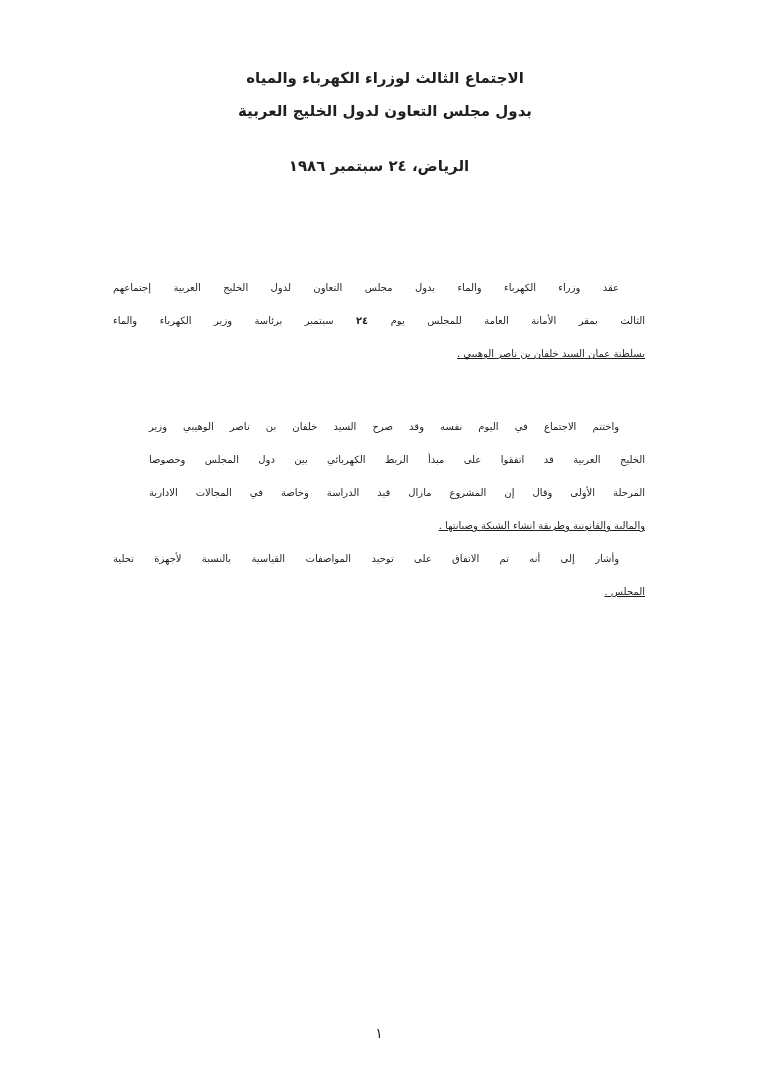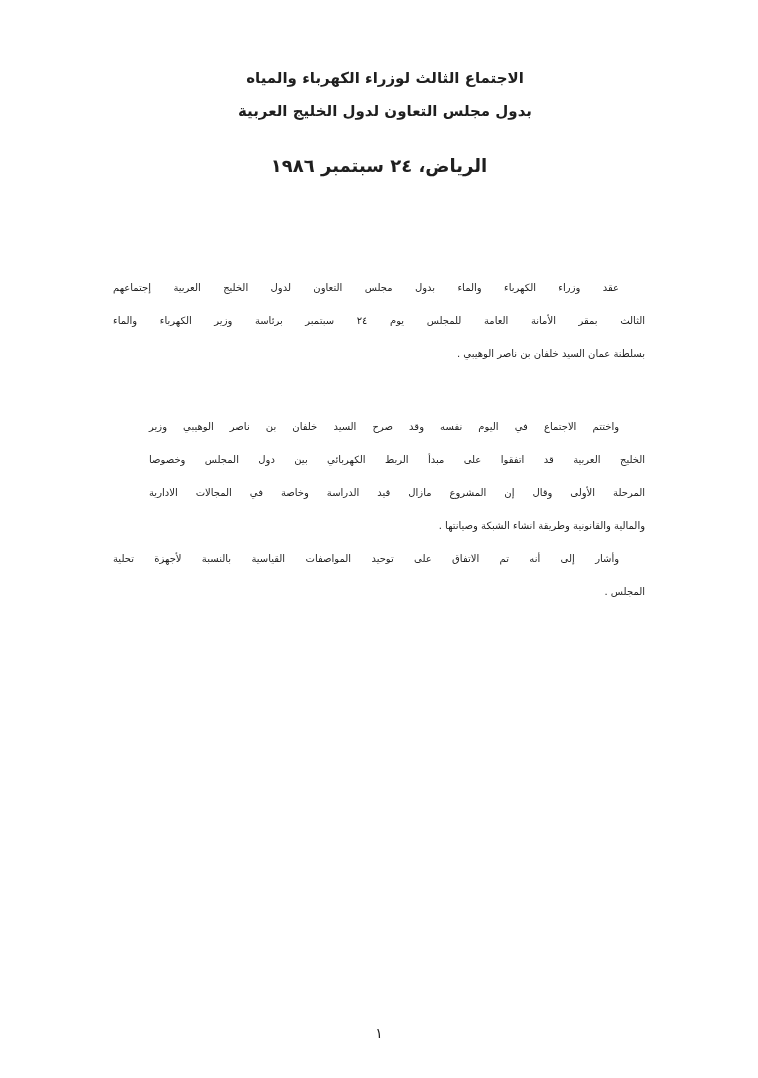--- a/index.html
+++ b/index.html
@@ -30,21 +30,21 @@
     direction: rtl;
     font-weight: bold;
   }
   .title-line {
     font-size: 15px;
     line-height: 33px;
     letter-spacing: 0.2px;
     margin-left: 12px;
   }
   .dateline {
-    font-size: 18px;
+    font-size: 15px;
     line-height: 22px;
     margin-top: 27px;
   }
   
   .doc-body {
     position: absolute;
     top: 271px;
     right: 113px;
     left: 113px;
     direction: rtl;
@@ -63,23 +63,24 @@
     text-align: justify;
     text-align-last: justify;
     text-justify: inter-word;
     white-space: normal;
   }
   .line.indent {
     padding-right: 26px;
   }
   .line.last {
     text-align-last: right;
+    text-decoration: underline;
   }
   .num-bold {
-    font-weight: normal;
+    font-weight: bold;
   }
   
   .page-number {
     position: absolute;
     top: 1023px;
     left: 0;
     right: 0;
     text-align: center;
     font-size: 14px;
     line-height: 20px;

